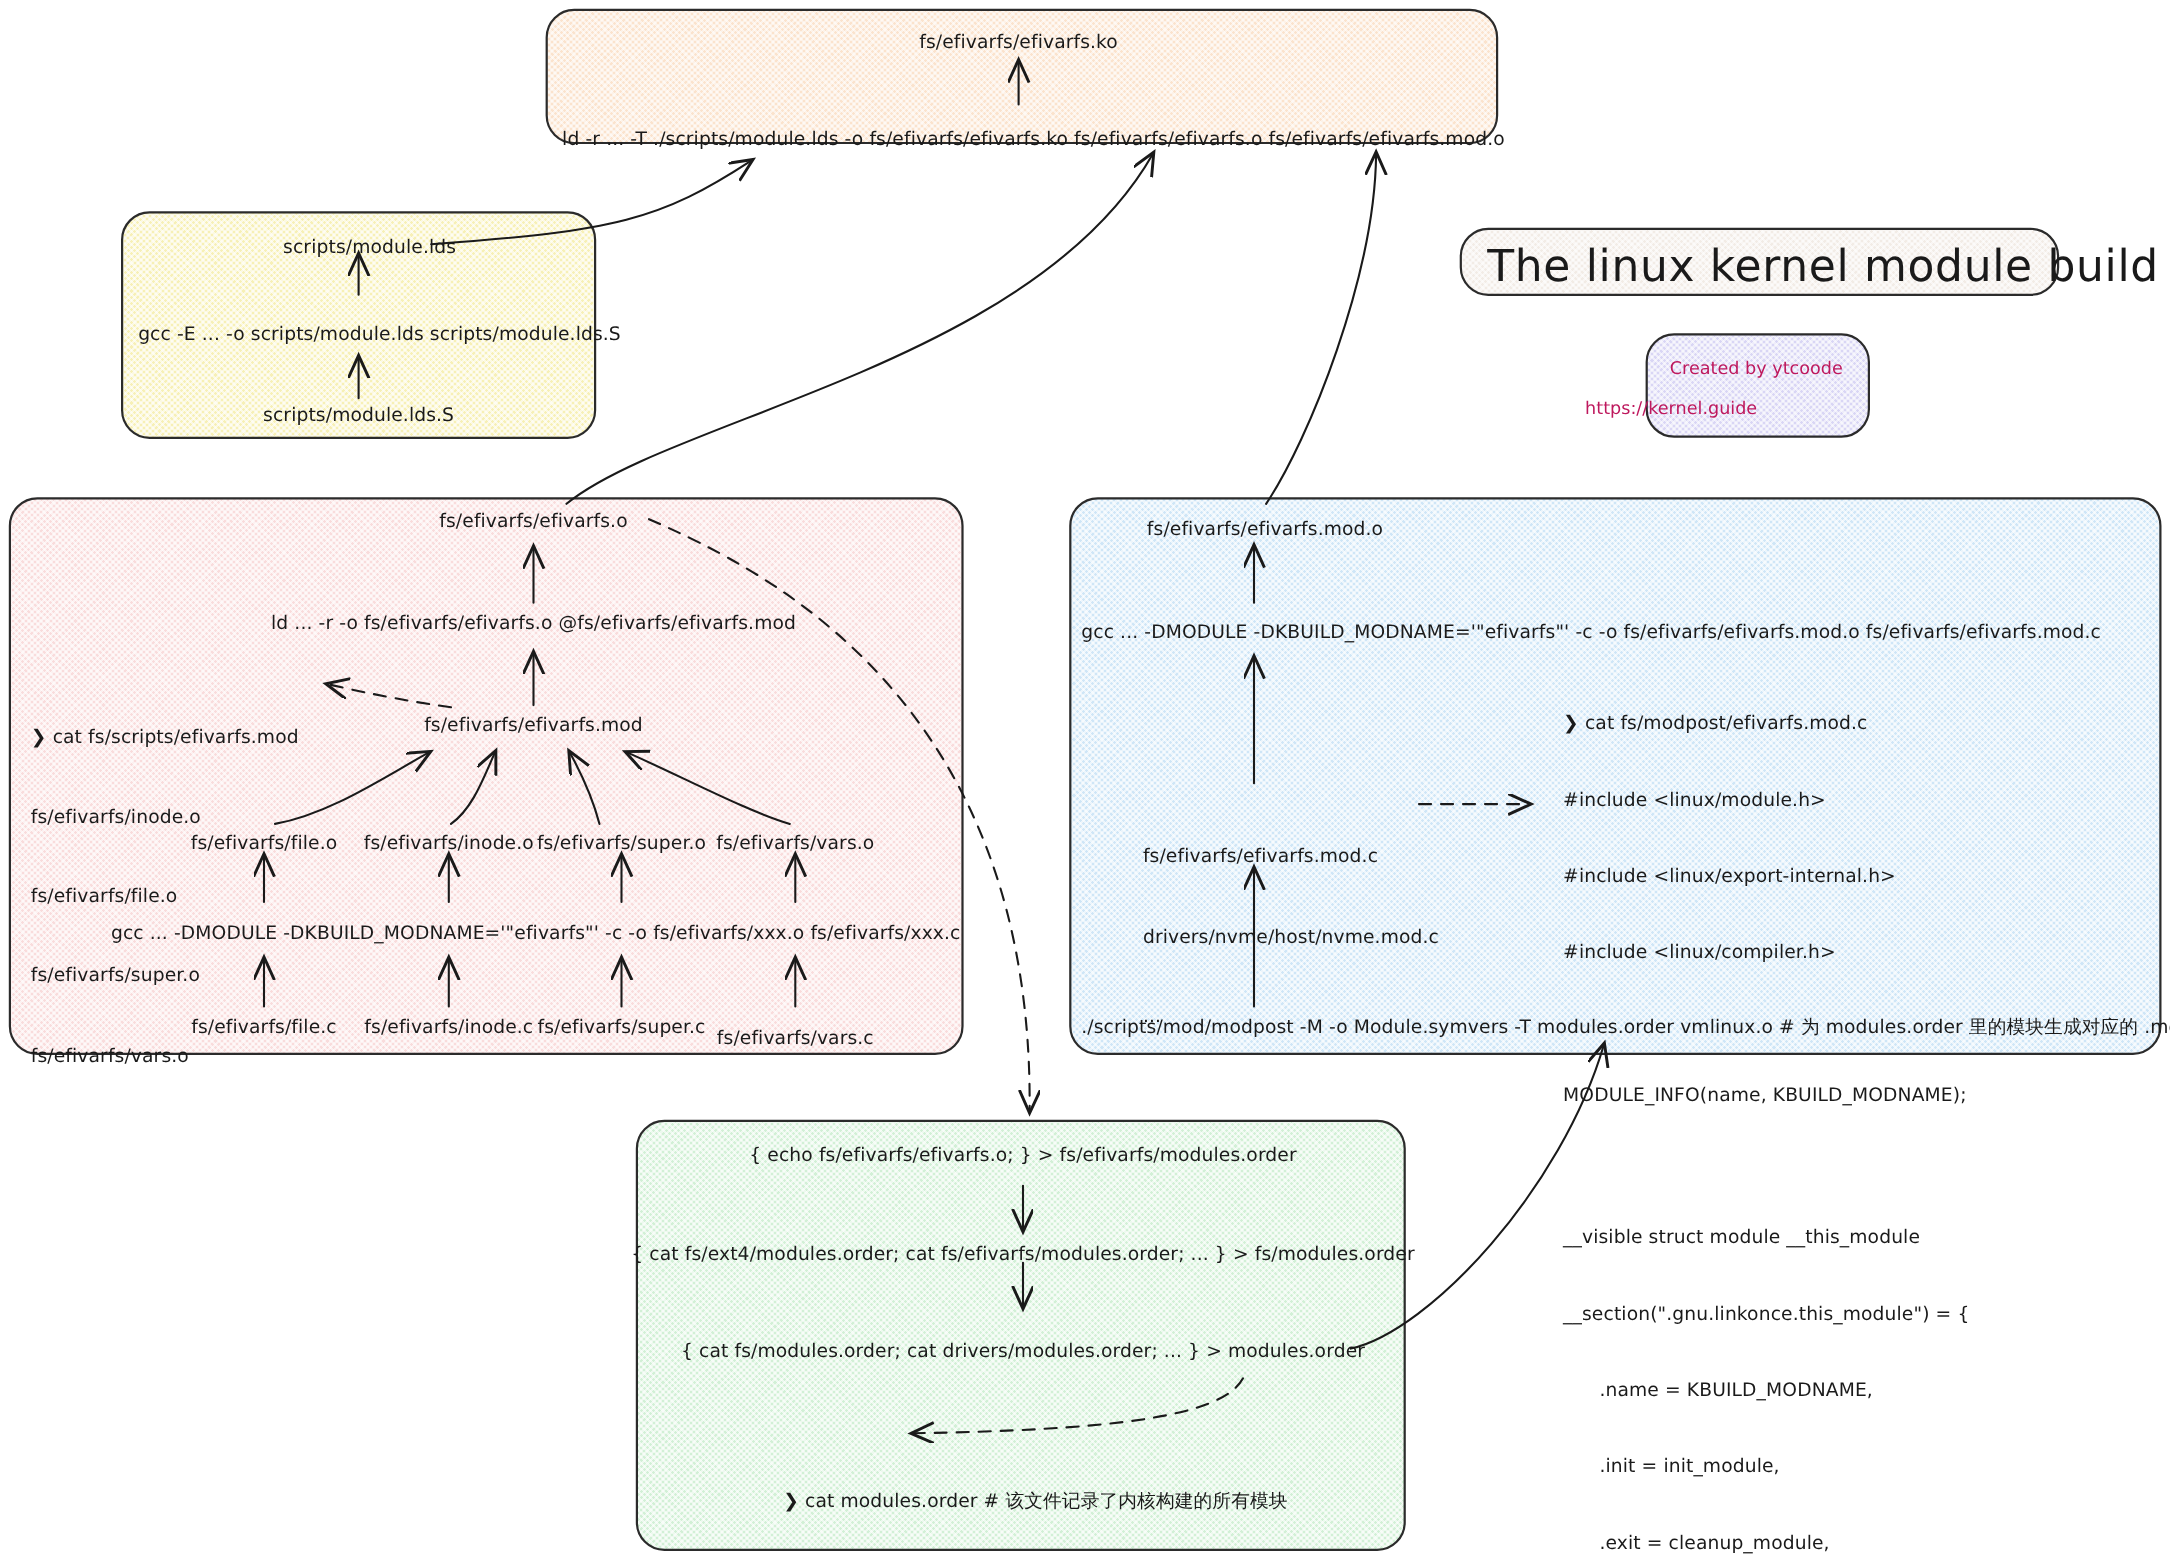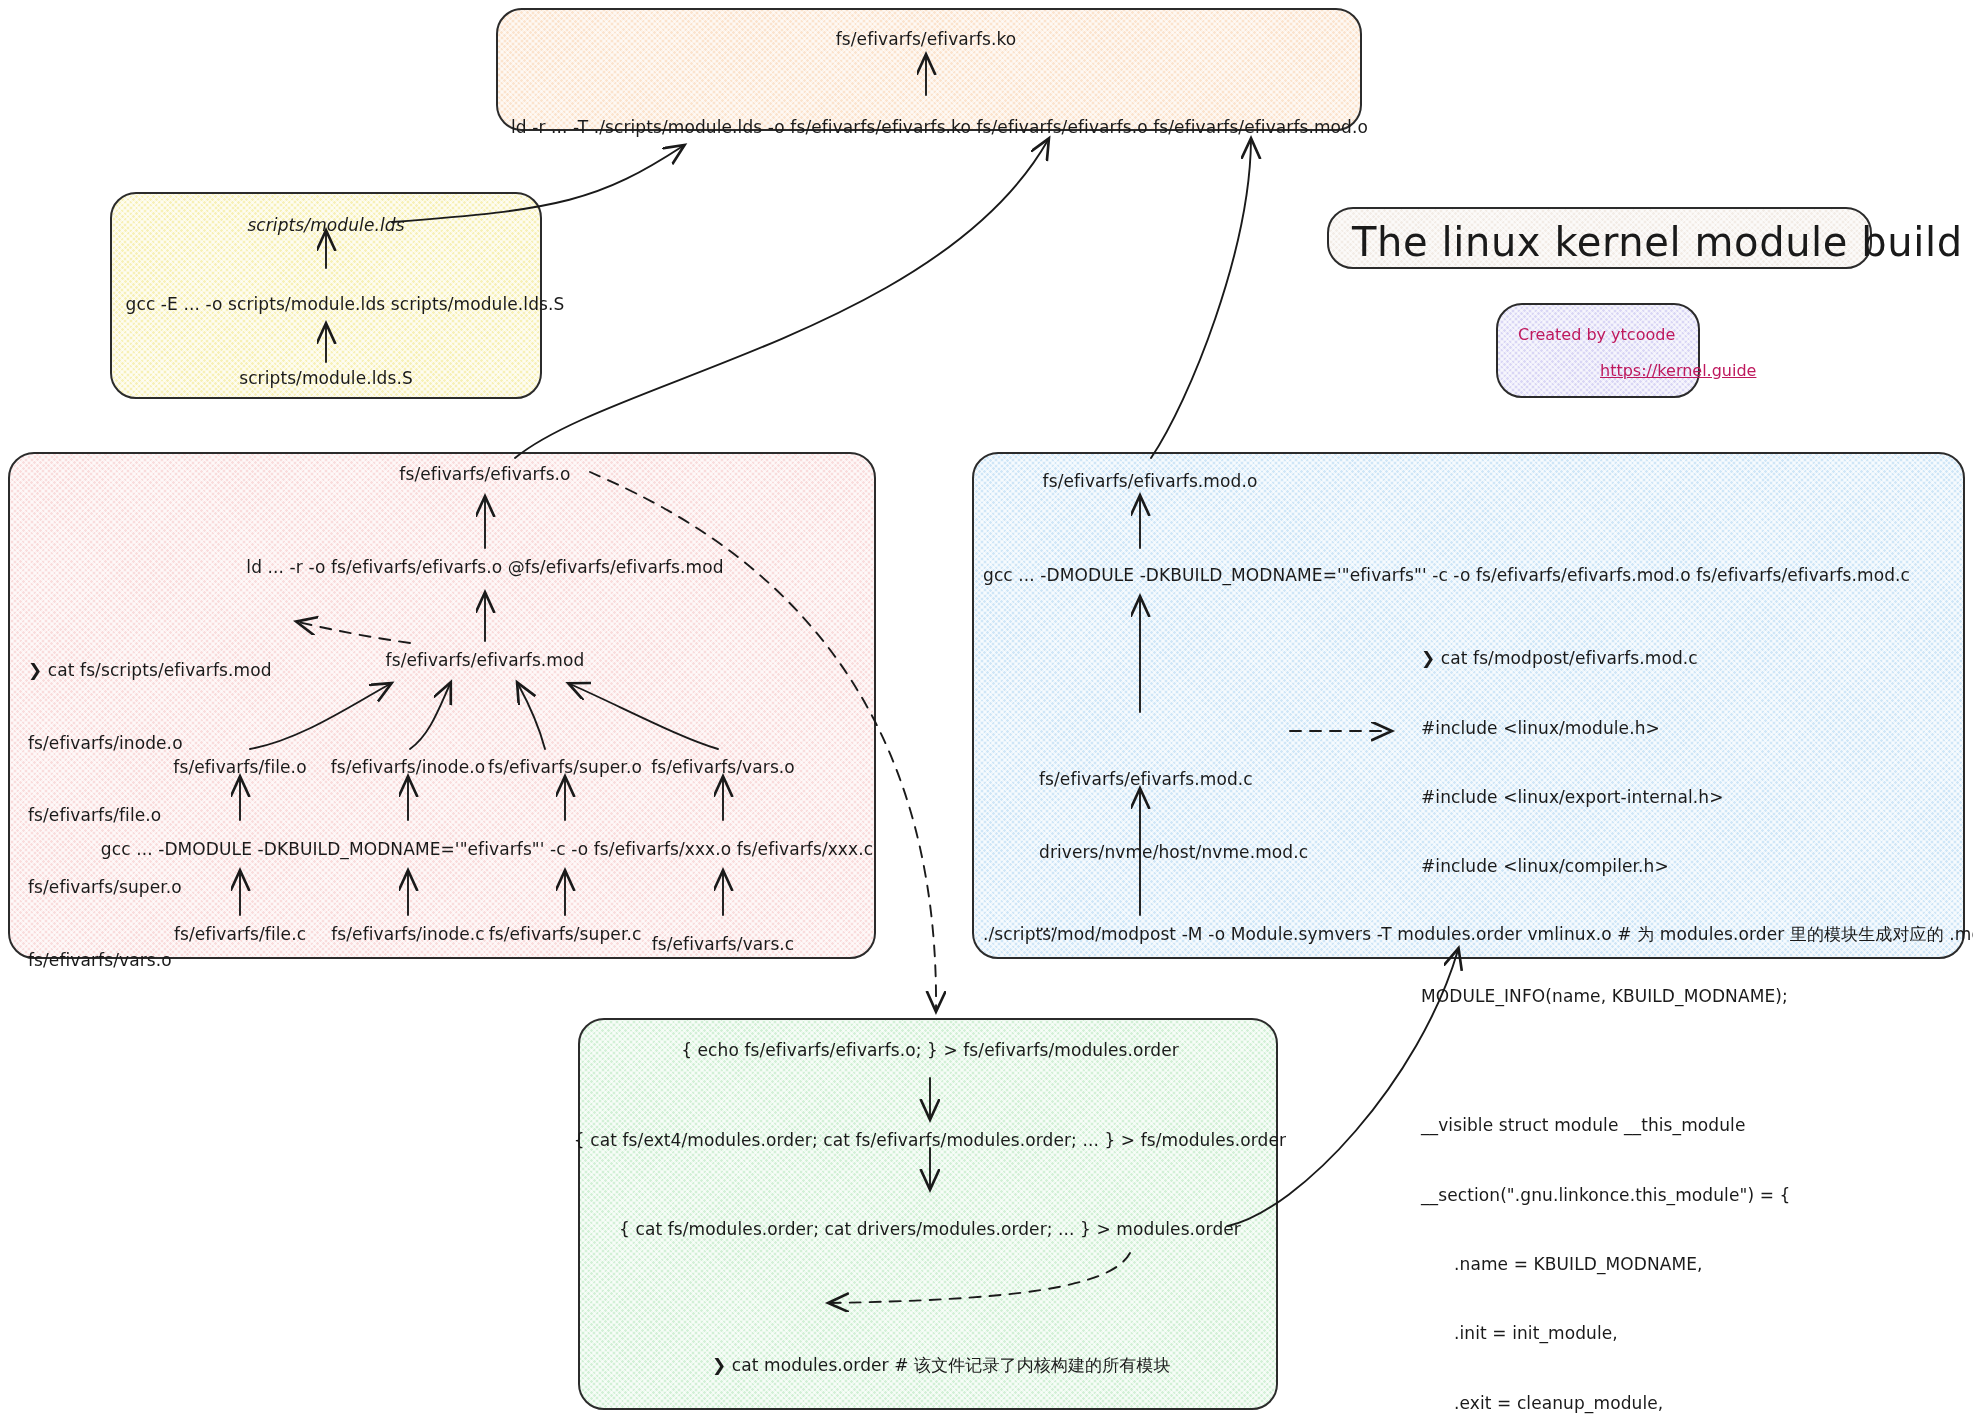--- a/index.html
+++ b/index.html
@@ -140,21 +140,21 @@
 
       <path d="M1130,1253 C1110,1290 1000,1300 830,1303" marker-end="url(#ah)"></path>
 
       <path d="M1290,731 L1390,731" marker-end="url(#ah)"></path>
     </g>
   </svg>
 
   <div class="lbl center" style="left:926px;top:27px;">fs/efivarfs/efivarfs.ko</div>
   <div class="lbl" style="left:511px;top:115px;">ld -r ... -T ./scripts/module.lds -o fs/efivarfs/efivarfs.ko fs/efivarfs/efivarfs.o fs/efivarfs/efivarfs.mod.o</div>
 
-  <div class="lbl center" style="left:326px;top:213px;font-style:italic;">scripts/module.lds</div>
+  <div class="lbl center" style="left:336px;top:213px;">scripts/module.lds</div>
   <div class="lbl center" style="left:326px;top:292px;margin-left:19px;">gcc -E ... -o scripts/module.lds scripts/module.lds.S</div>
   <div class="lbl center" style="left:326px;top:366px;">scripts/module.lds.S</div>
 
   <div class="lbl center" style="left:485px;top:462px;">fs/efivarfs/efivarfs.o</div>
   <div class="lbl center" style="left:485px;top:555px;">ld ... -r -o fs/efivarfs/efivarfs.o @fs/efivarfs/efivarfs.mod</div>
   <div class="lbl center" style="left:485px;top:648px;">fs/efivarfs/efivarfs.mod</div>
 
   <div class="lbl" style="left:28px;top:610px;">
     <div>❯ cat fs/scripts/efivarfs.mod</div>
     <div>fs/efivarfs/inode.o</div>
@@ -210,15 +210,15 @@
 
   <div class="lbl" style="left:712px;top:1305px;">
     <div>❯ cat modules.order # 该文件记录了内核构建的所有模块</div>
     
     
     
   </div>
 
   <div class="title-text" style="left:1352px;top:219px;">The linux kernel module build process</div>
   <div class="credit-line" style="left:1518px;top:325px;">Created by ytcoode</div>
-  <div class="credit-line" style="left:1600px;top:361px;text-decoration:underline;">https://kernel.guide</div>
+  <div class="credit-line" style="left:1441px;top:361px;">https://kernel.guide</div>
 
 </div>
 
 </body></html>

